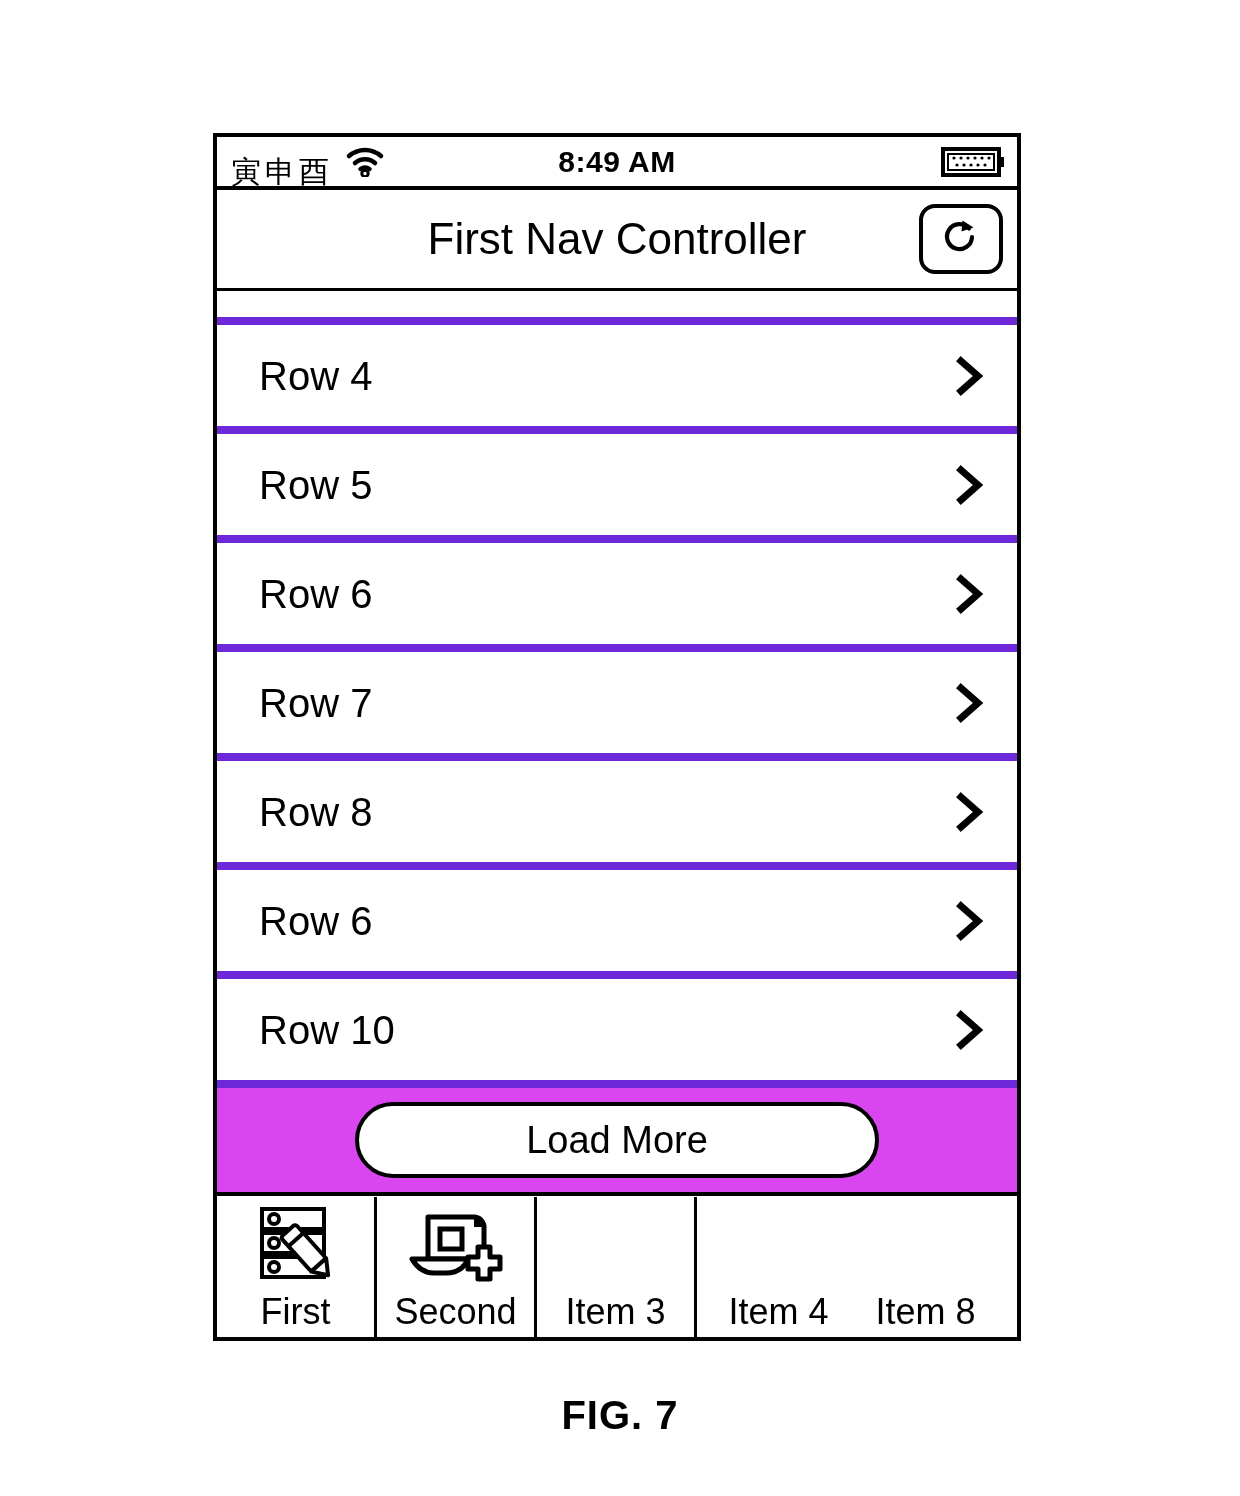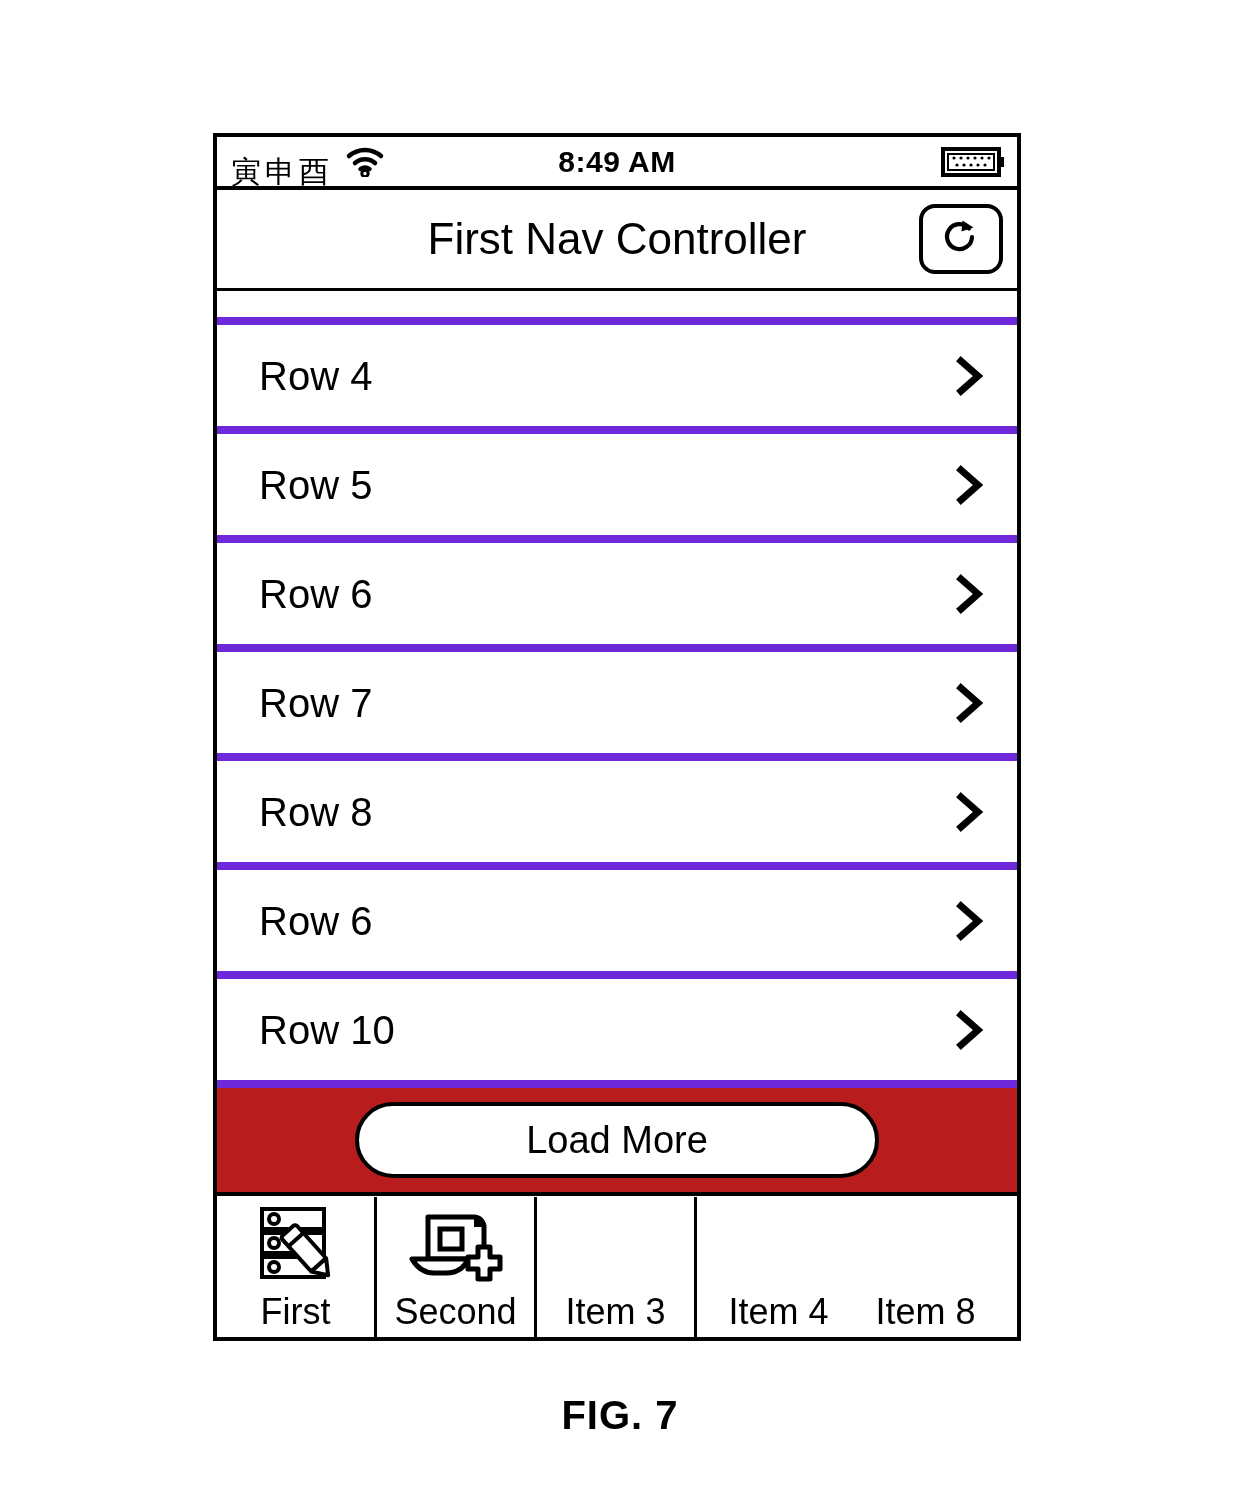--- a/index.html
+++ b/index.html
@@ -138,21 +138,21 @@
   }
 
   
   #load-more-cell {
     flex: 0 0 108px;
     box-sizing: border-box;
     border-bottom: 4px solid #000;
     display: flex;
     align-items: center;
     justify-content: center;
-    background: #b91c1c;
+    background: #d946ef;
   }
   #load-more-button {
     width: 524px;
     height: 76px;
     border: 4px solid #000;
     border-radius: 40px;
     box-sizing: border-box;
     background: #fff;
     display: flex;
     align-items: center;

